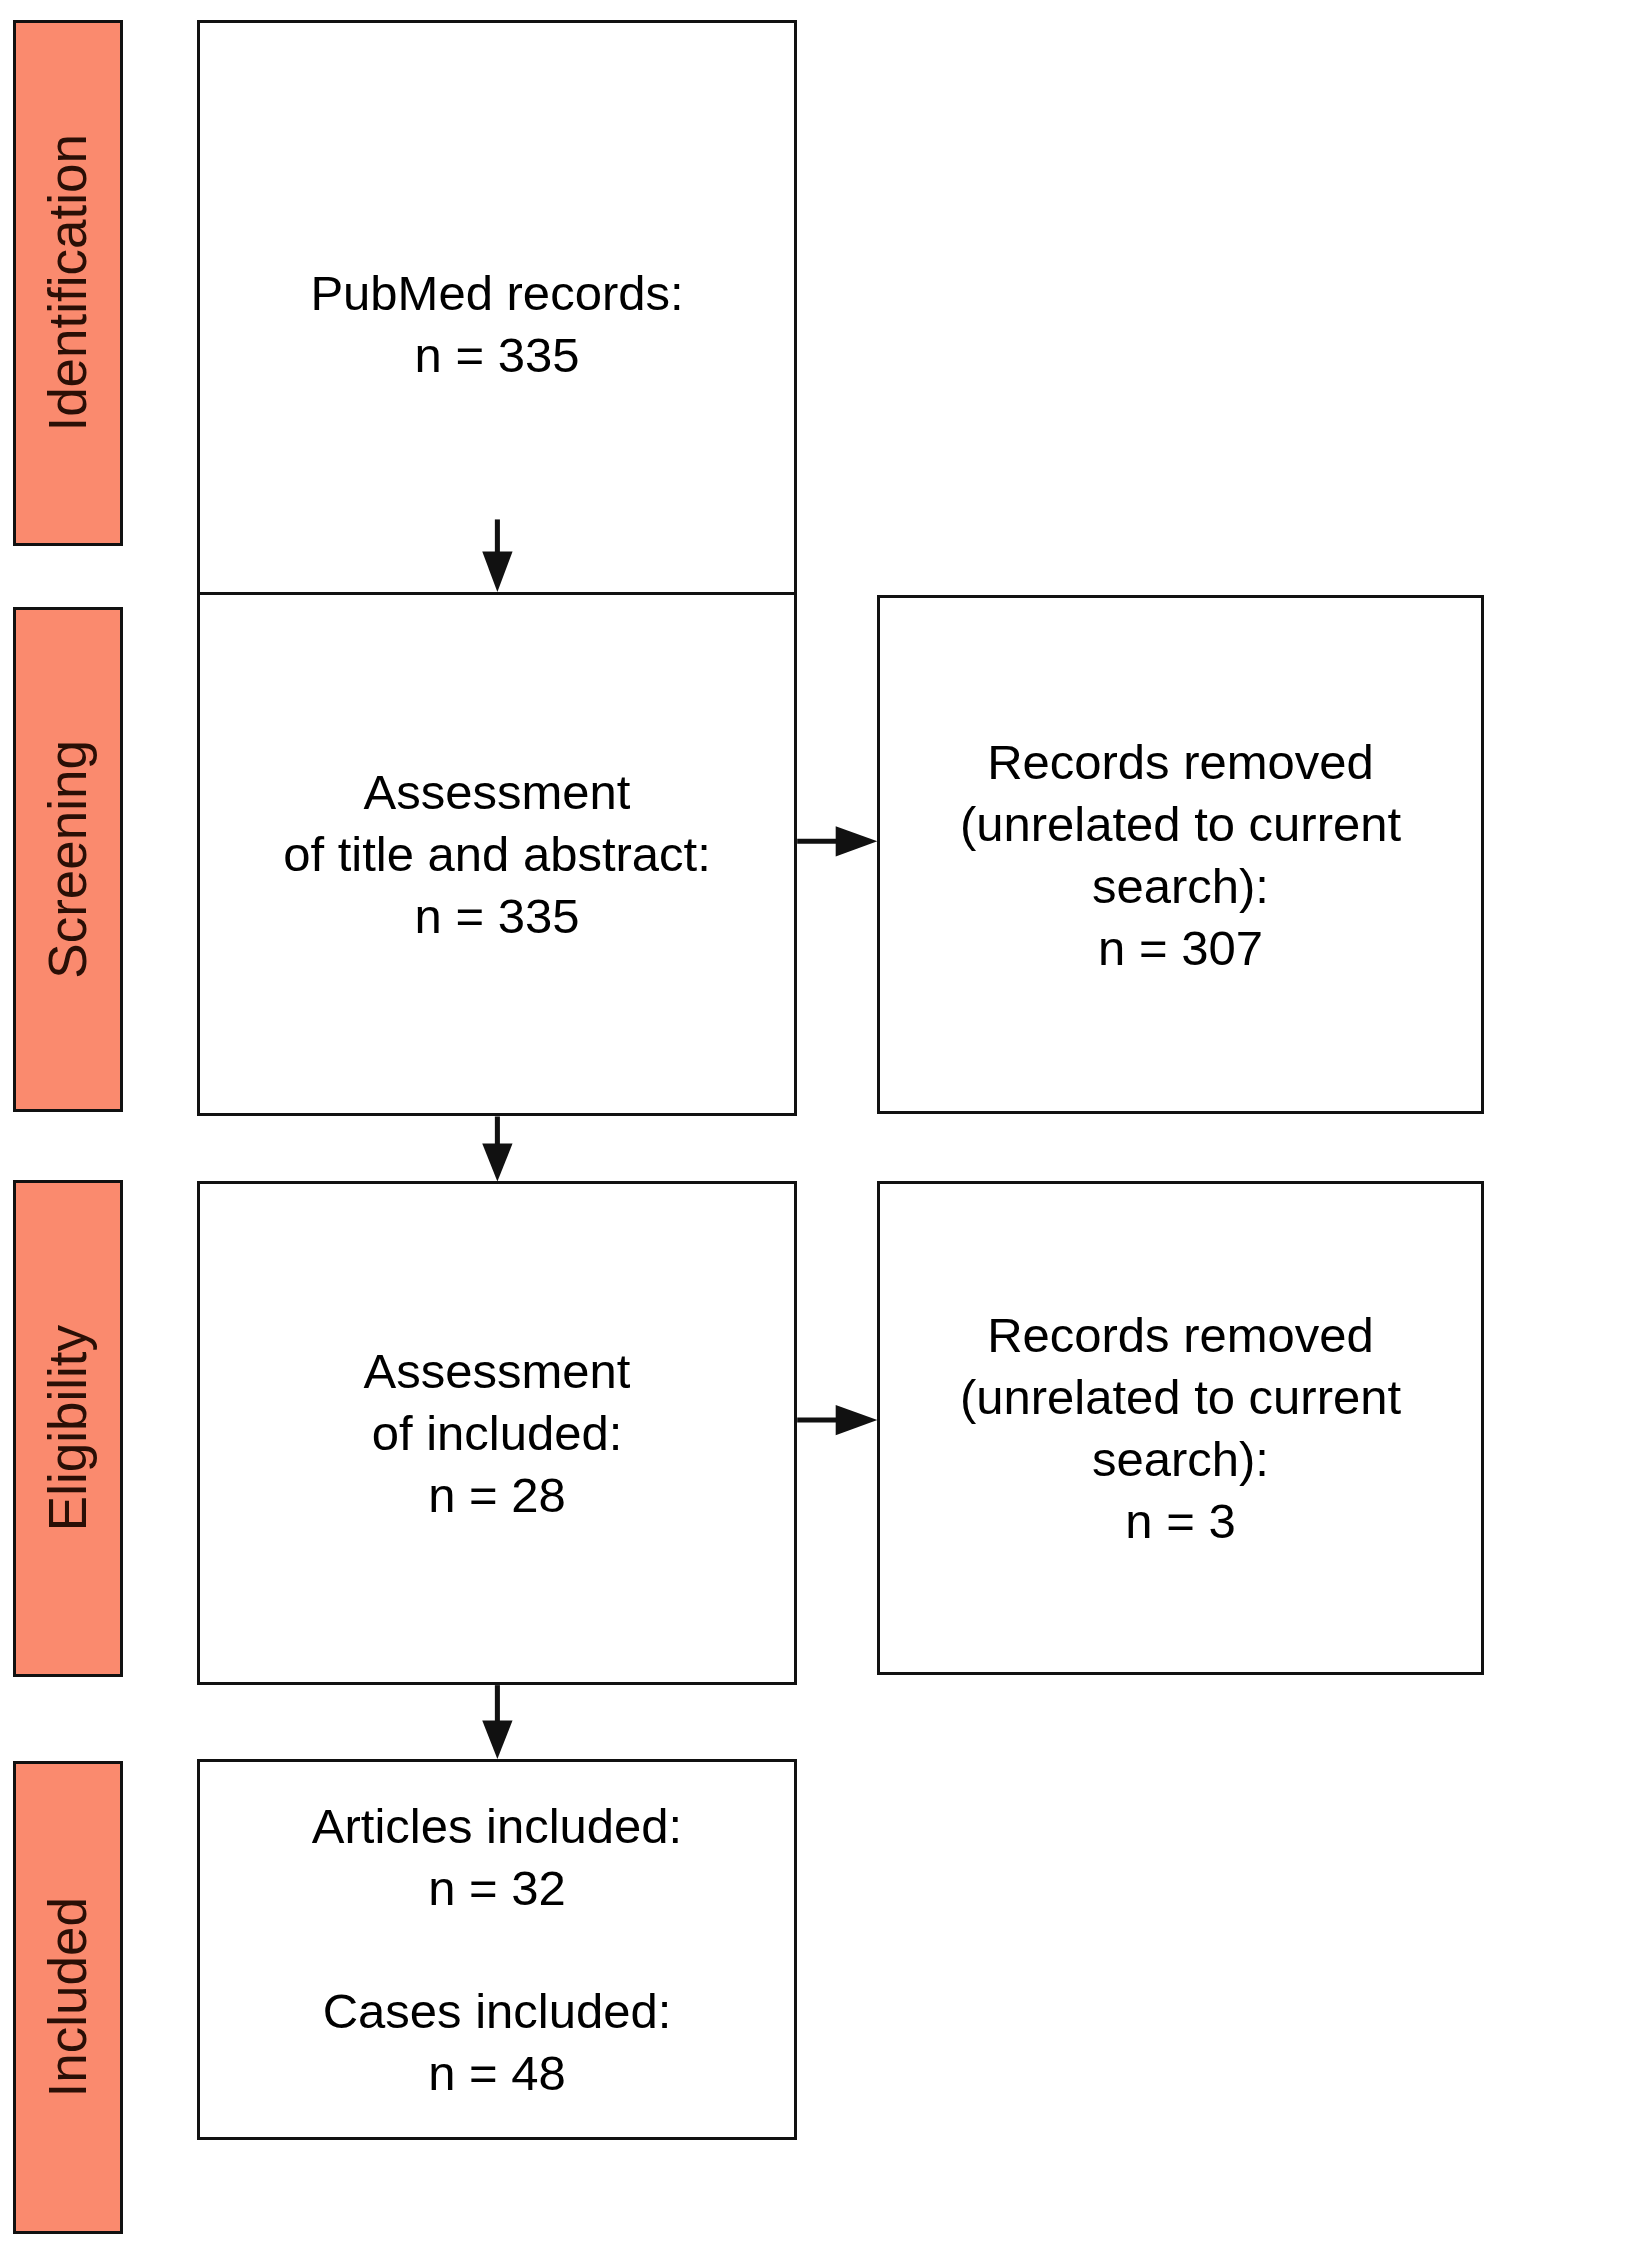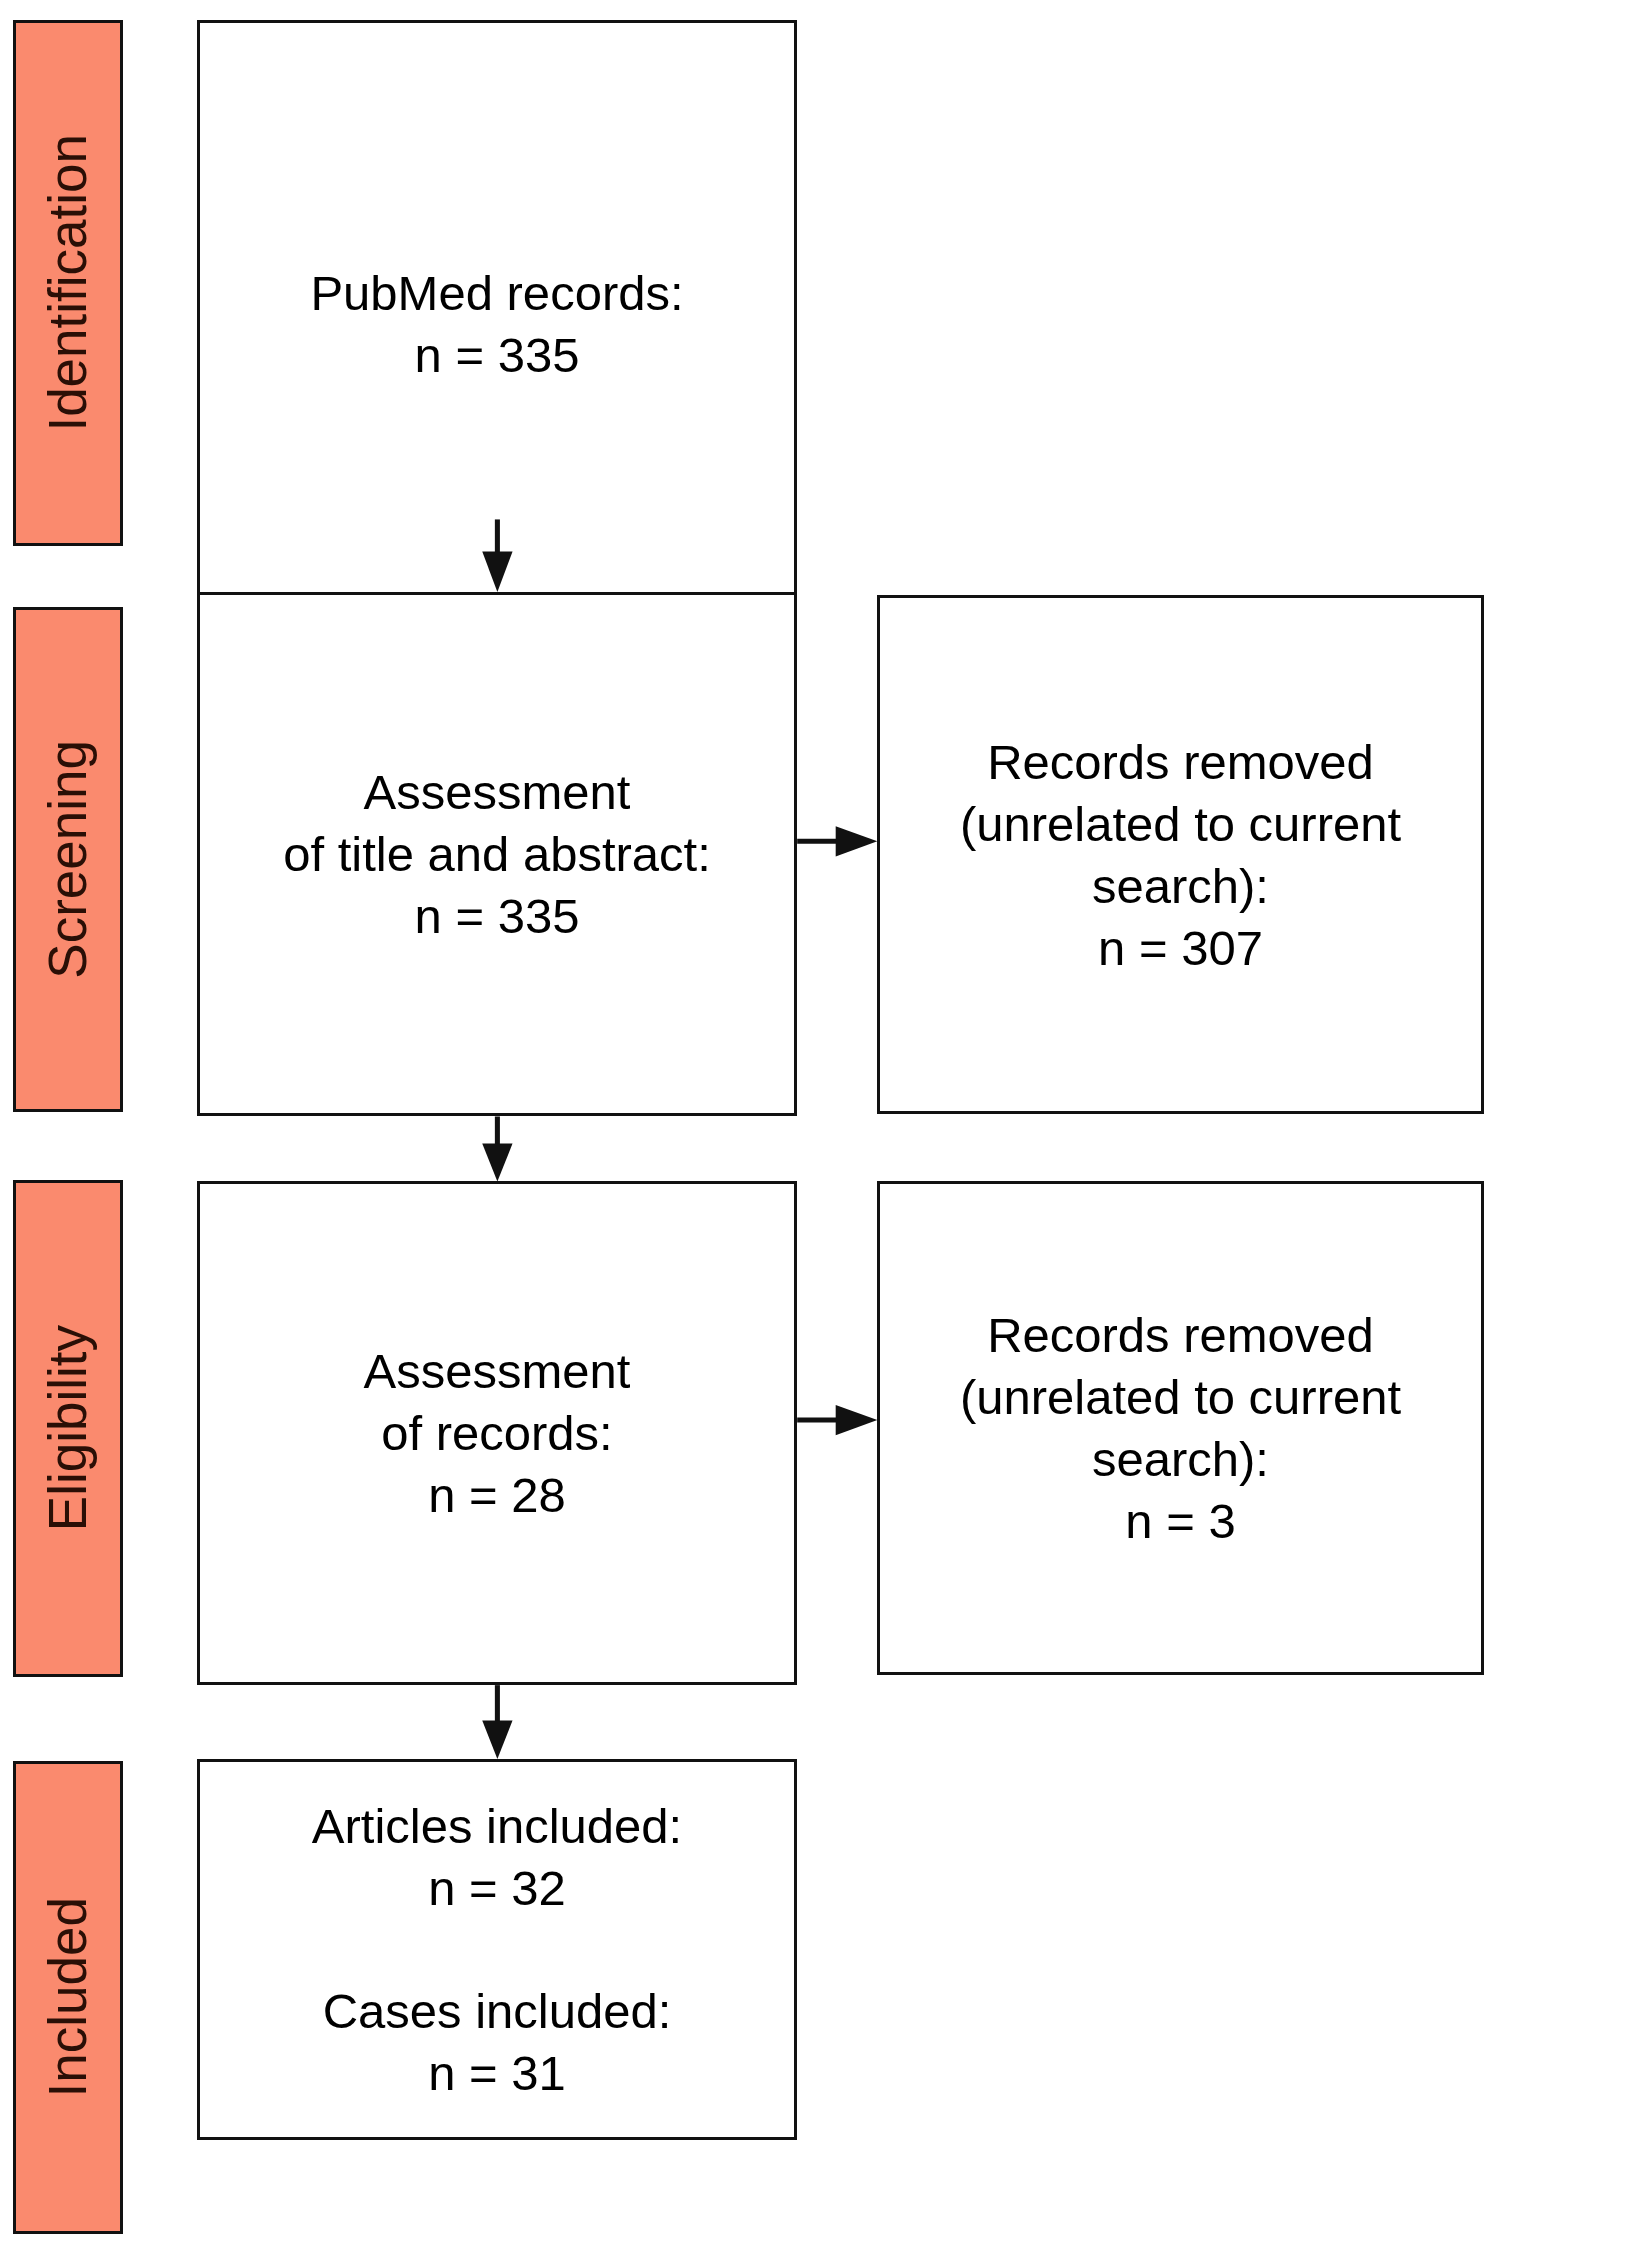--- a/index.html
+++ b/index.html
@@ -98,30 +98,30 @@
   </div>
 
   <div class="flow-box col1" id="box-title-abstract">
     <span class="line">Assessment</span>
     <span class="line">of title and abstract:</span>
     <span class="line">n = 335</span>
   </div>
 
   <div class="flow-box col1" id="box-fulltext">
     <span class="line">Assessment</span>
-    <span class="line">of records:</span>
+    <span class="line">of included:</span>
     <span class="line">n = 28</span>
   </div>
 
   <div class="flow-box col1" id="box-included">
     <span class="line">Articles included:</span>
     <span class="line">n = 32</span>
     <span class="group-gap"></span>
     <span class="line">Cases included:</span>
-    <span class="line">n = 31</span>
+    <span class="line">n = 48</span>
   </div>
 
   <div class="flow-box col2" id="box-removed-screening">
     <span class="line">Records removed</span>
     <span class="line">(unrelated to current search):</span>
     <span class="line">n = 307</span>
   </div>
 
   <div class="flow-box col2" id="box-removed-eligibility">
     <span class="line">Records removed</span>

